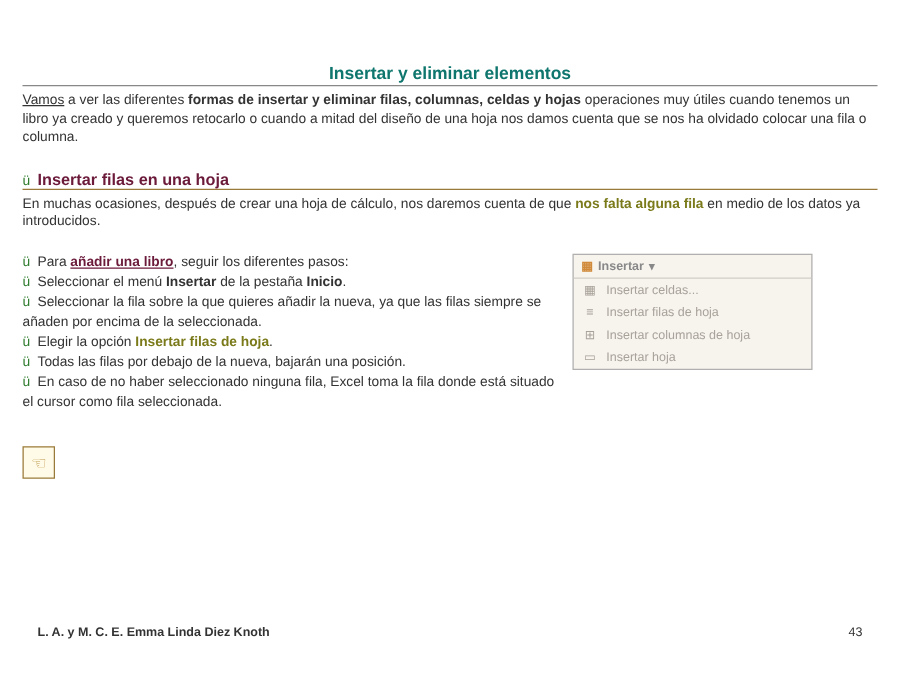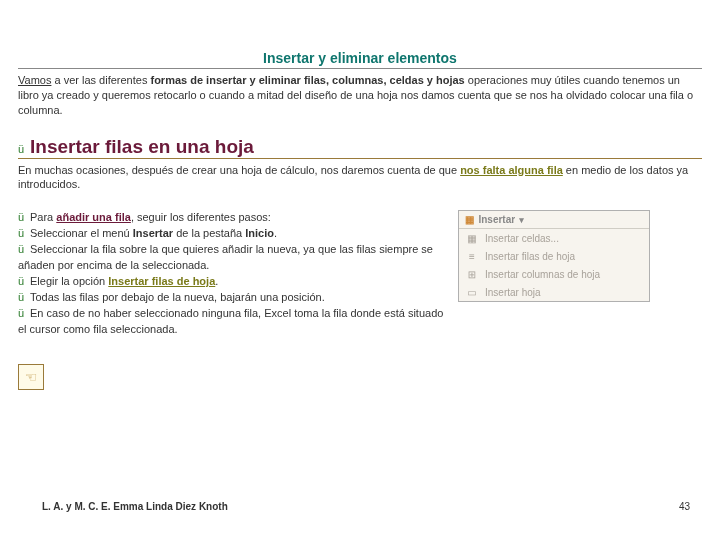--- a/index.html
+++ b/index.html
@@ -38,29 +38,29 @@
   }
   .check {
     color: #2a7a2a;
     font-family: "Segoe UI Symbol", Arial, sans-serif;
     display: inline-block;
     width: 12px;
   }
   .subhead {
     display: inline;
     font-weight: bold;
-    font-size: 19px;
+    font-size: 13px;
     color: #6b1a3a;
   }
   .para {
     line-height: 1.35;
     margin-top: 4px;
     margin-bottom: 18px;
   }
-  .olive { color: #7a7a1a; font-weight: bold; text-decoration: underline; }
+  .olive { color: #7a7a1a; font-weight: bold; }
   .maroon { color: #6b1a3a; font-weight: bold; text-decoration: underline; }
   .menu-bold { font-weight: bold; }
   .cols {
     display: flex;
     align-items: flex-start;
     gap: 10px;
   }
   .steps {
     flex: 0 0 430px;
     line-height: 1.45;
@@ -107,21 +107,21 @@
     background: #fffbe8;
     display: flex;
     align-items: center;
     justify-content: center;
     font-size: 14px;
     color: #c09a50;
   }
   .footer {
     position: absolute;
     bottom: 28px;
-    left: 42px;
+    left: 30px;
     right: 30px;
     display: flex;
     justify-content: space-between;
     font-size: 10px;
   }
   .footer .author { font-weight: bold; color: #333; }
   .footer .page { color: #333; }
 </style>
 </head>
 <body>
@@ -137,21 +137,21 @@
     <span class="check">ü</span><span class="subhead">Insertar filas en una hoja</span>
   </div>
 
   <div class="para">
     <span>En muchas ocasiones, después de crear una hoja de cálculo, nos daremos cuenta de que </span><span class="olive">nos falta alguna fila</span><span> en medio de los datos ya introducidos.</span>
   </div>
 
   <div class="cols">
     <div class="steps">
       <div class="line">
-        <span class="check">ü</span><span>Para </span><span class="maroon">añadir una fila</span><span>, seguir los diferentes pasos:</span>
+        <span class="check">ü</span><span>Para </span><span class="maroon">añadir una libro</span><span>, seguir los diferentes pasos:</span>
       </div>
       <div class="line">
         <span class="check">ü</span><span>Seleccionar el menú </span><span class="menu-bold">Insertar</span><span> de la pestaña </span><span class="menu-bold">Inicio</span><span>.</span>
       </div>
       <div class="line">
         <span class="check">ü</span><span>Seleccionar la fila sobre la que quieres añadir la nueva, ya que las filas siempre se añaden por encima de la seleccionada.</span>
       </div>
       <div class="line">
         <span class="check">ü</span><span>Elegir la opción </span><span class="olive">Insertar filas de hoja</span><span>.</span>
       </div>

